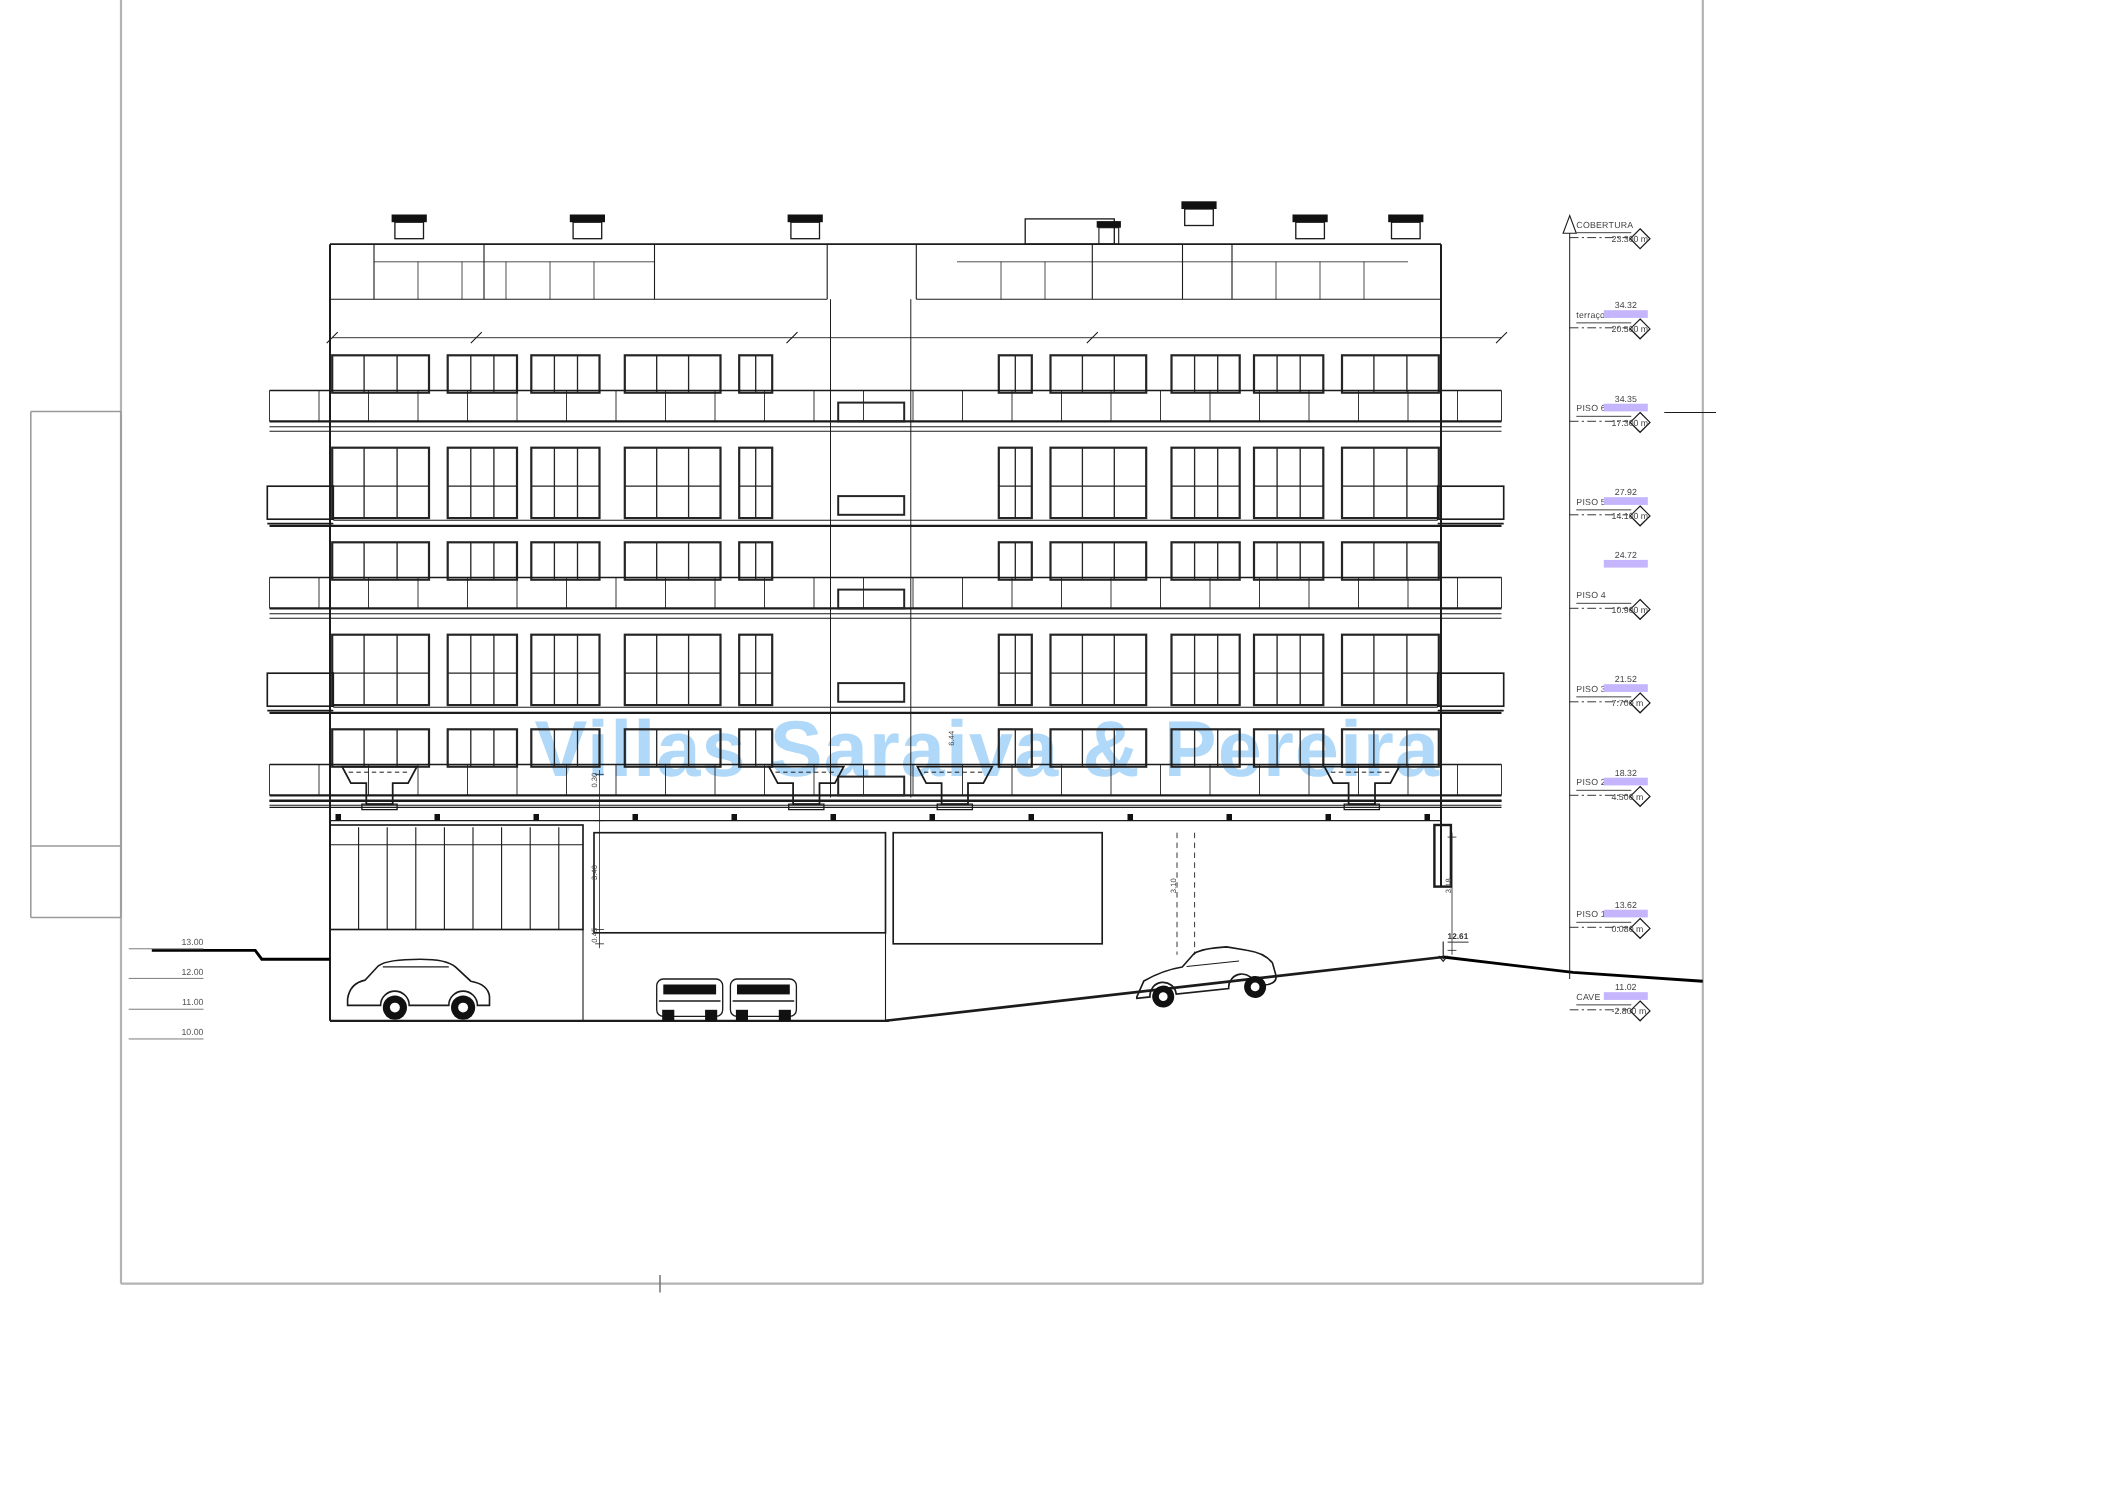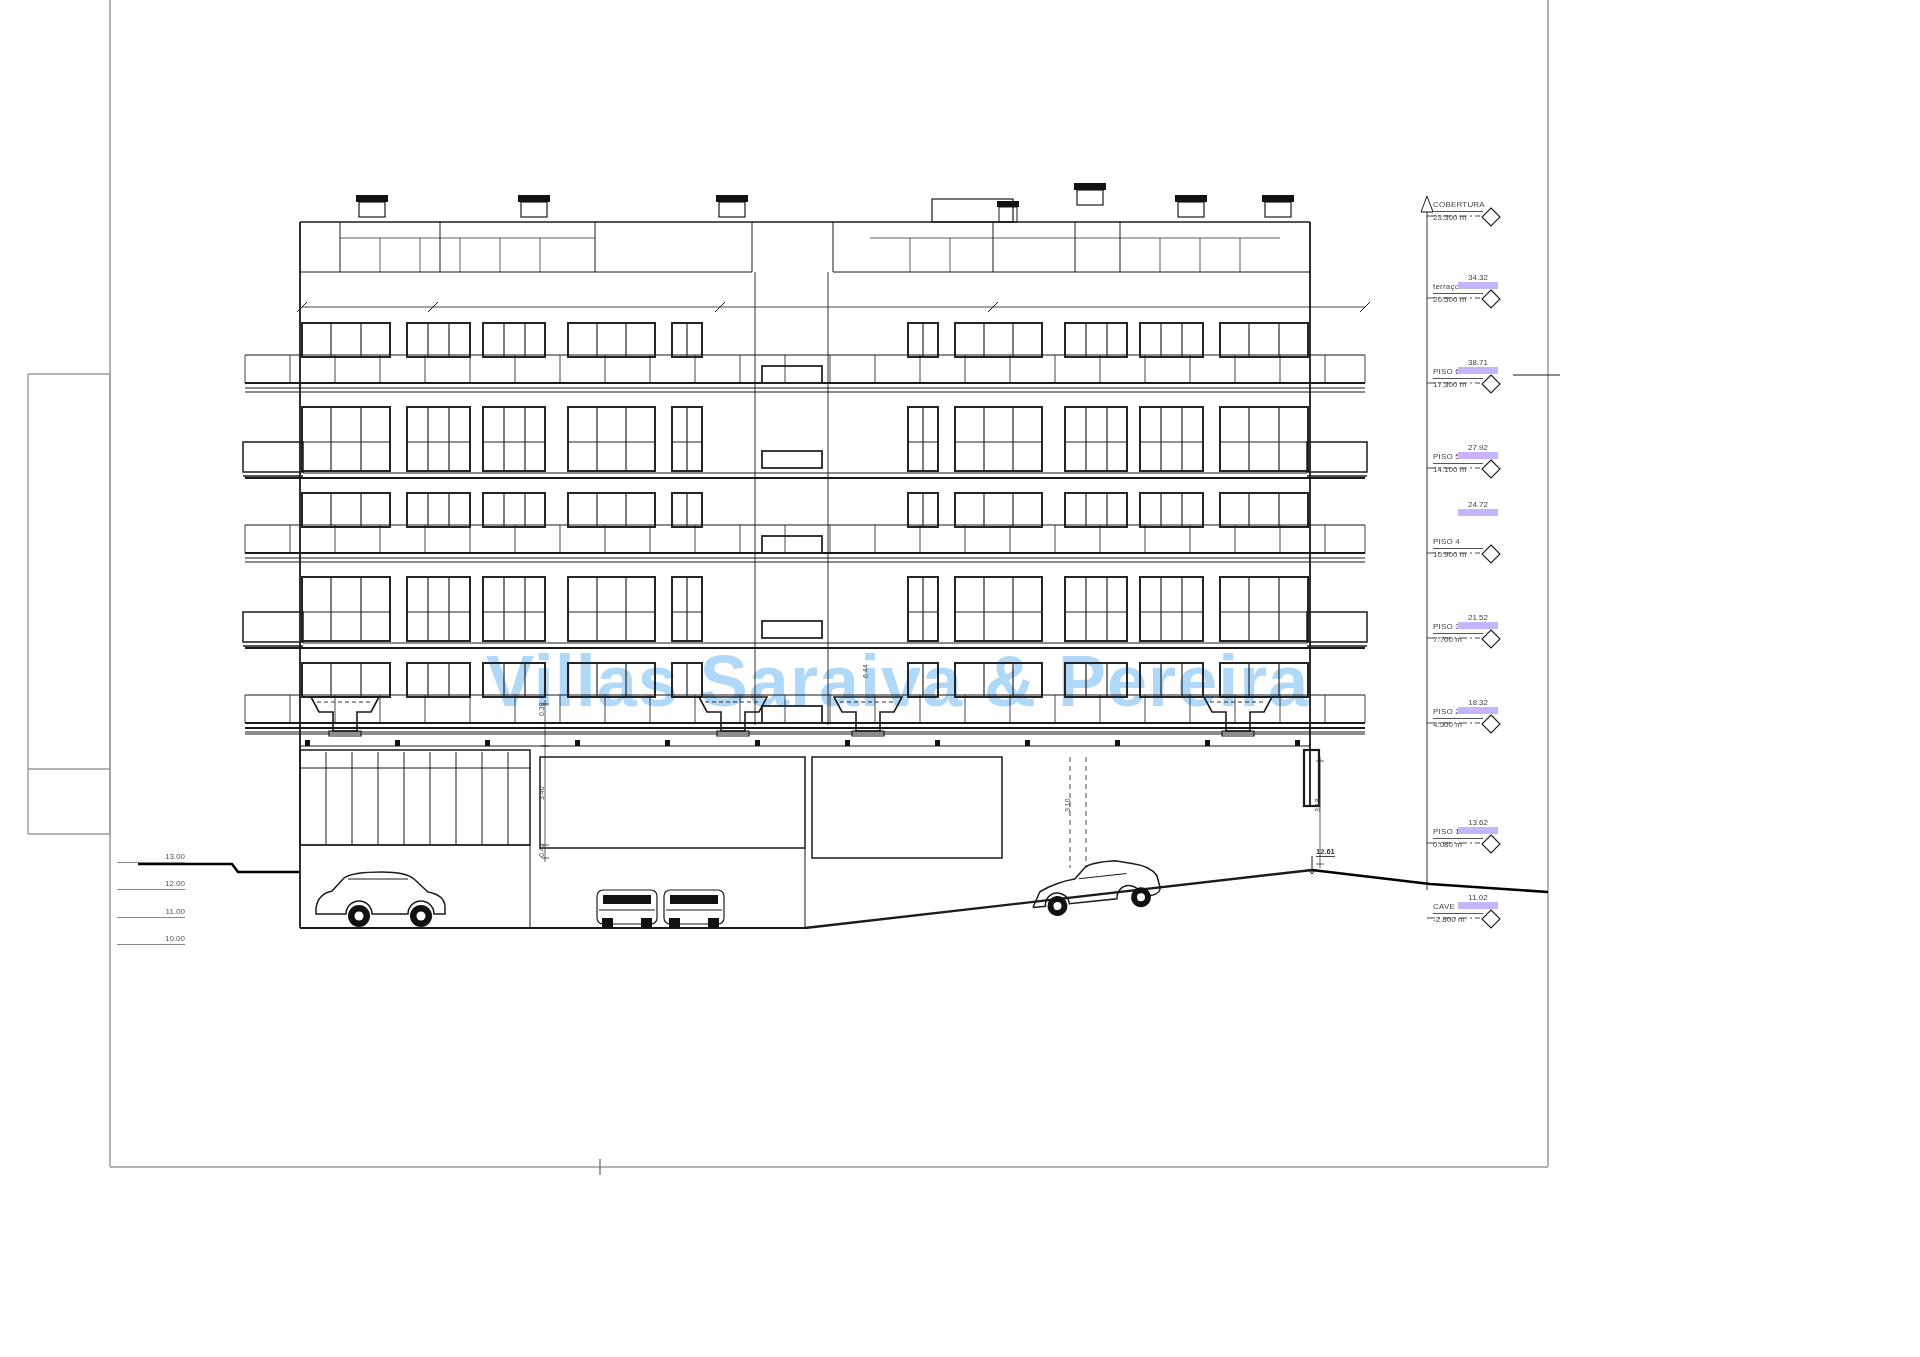--- a/index.html
+++ b/index.html
@@ -6,21 +6,21 @@
   body{width:1920px;height:1357px;position:relative;overflow:hidden;
        font-family:"Liberation Sans",sans-serif;color:#333;}
   .layer{position:absolute;left:0;top:0;width:1920px;height:1357px;}
   #wm{position:absolute;left:486px;top:640px;z-index:1;white-space:nowrap;
       font-weight:700;font-size:72px;letter-spacing:1px;color:#b0d8f8;}
   #art{z-index:2;}
   #labels{z-index:3;pointer-events:none;border-radius:16px;}
   .lvl{position:absolute;width:50px;font-size:8px;line-height:1.25;color:#444;}
   .lvl .nm{display:block;border-bottom:1px solid #555;padding-bottom:1px;
            letter-spacing:.2px;white-space:nowrap;}
-  .lvl .el{display:block;padding-top:1px;white-space:nowrap;}
+  .lvl .el{display:block;padding-top:1px;white-space:nowrap;margin-left:32px;}
   .abs{position:absolute;width:40px;font-size:8px;color:#444;text-align:center;
        border-bottom:7px solid #c4b5fd;}
   .gelev{position:absolute;left:117px;width:68px;font-size:8px;color:#555;
          border-bottom:1px solid #888;padding-bottom:1px;text-align:right;}
   .dim{position:absolute;font-size:7px;color:#444;transform:rotate(-90deg);
        transform-origin:0 0;white-space:nowrap;}
   .spot{position:absolute;font-size:7.5px;color:#333;border-bottom:1px solid #444;font-weight:bold;}
 </style>
 </head>
 <body>
@@ -251,21 +251,21 @@
   <div class="lvl" style="left:1433px;top:282px">
     <span class="nm">terraços</span>
     <span class="el">20.500 m</span>
   </div>
   <div class="abs" style="left:1458px;top:273px">34.32</div>
 
   <div class="lvl" style="left:1433px;top:367px">
     <span class="nm">PISO 6</span>
     <span class="el">17.300 m</span>
   </div>
-  <div class="abs" style="left:1458px;top:358px">38.71</div>
+  <div class="abs" style="left:1458px;top:358px">34.35</div>
 
   <div class="lvl" style="left:1433px;top:452px">
     <span class="nm">PISO 5</span>
     <span class="el">14.100 m</span>
   </div>
   <div class="abs" style="left:1458px;top:443px">27.92</div>
 
   <div class="lvl" style="left:1433px;top:537px">
     <span class="nm">PISO 4</span>
     <span class="el">10.900 m</span>

